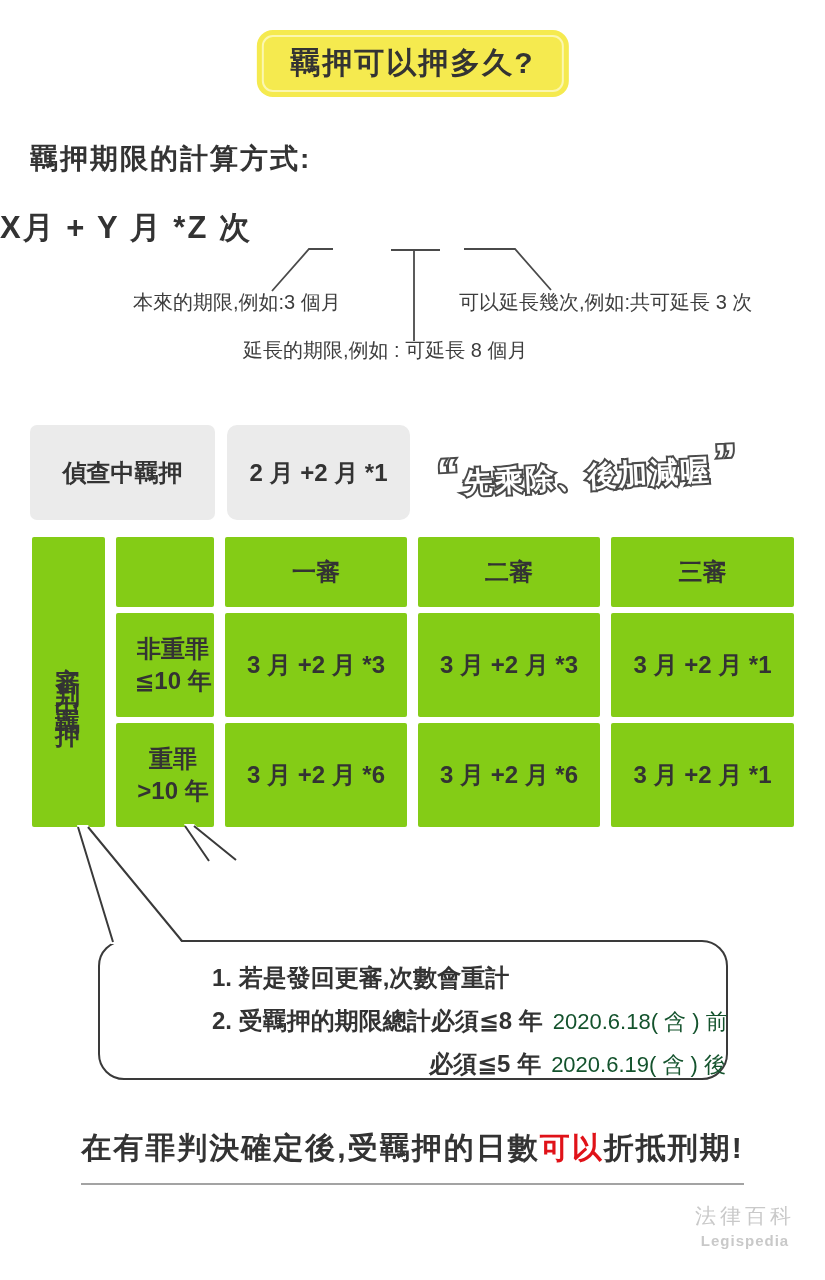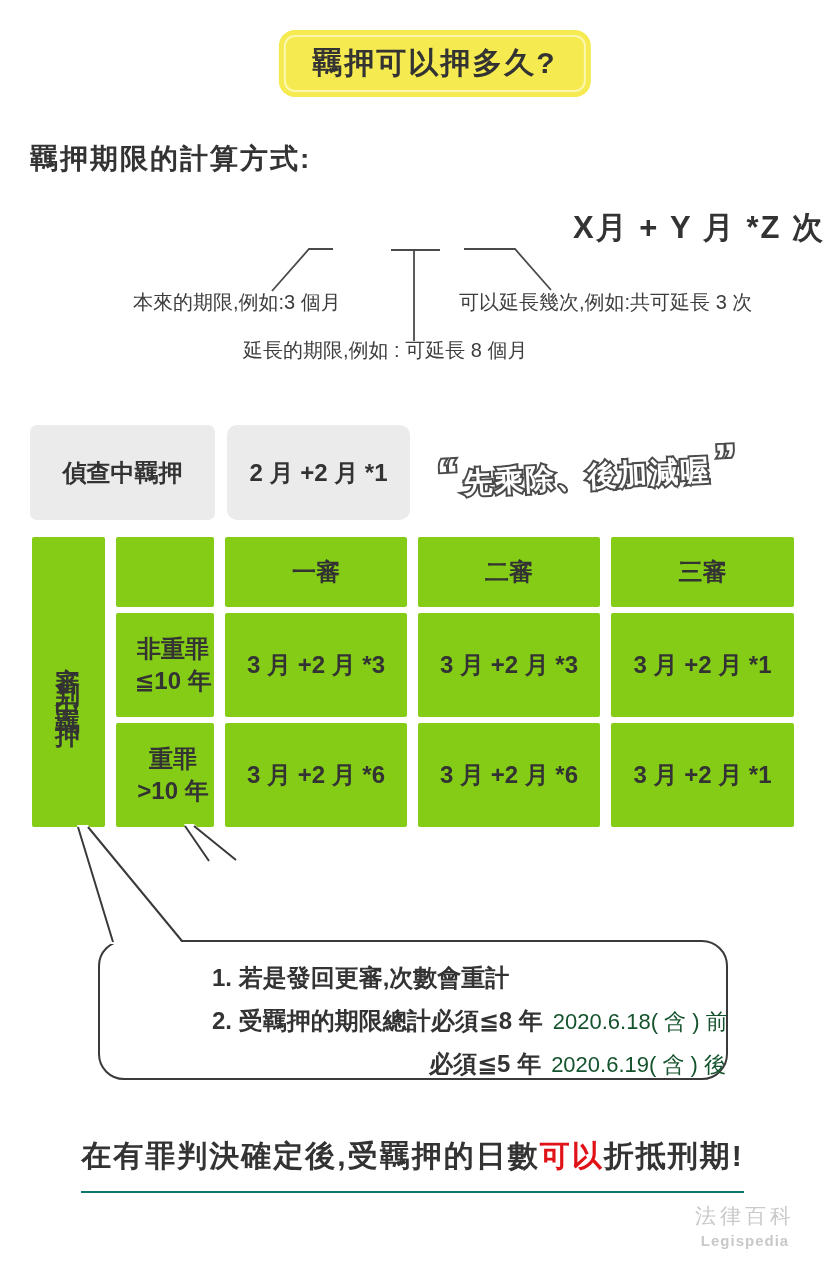--- a/index.html
+++ b/index.html
@@ -3,25 +3,25 @@
 <meta charset="utf-8">
 <style>
   * { margin:0; padding:0; box-sizing:border-box; }
   body { background:#ffffff; font-family:"Liberation Sans","DejaVu Sans",sans-serif; }
   .page { position:relative; width:825px; height:1280px; background:#ffffff; margin:0 auto; overflow:hidden; color:#333; }
 
   
   .badge { position:absolute; top:30px; left:50%; transform:translateX(-50%);
     background:#F5EA4F; border-radius:16px; padding:13px 34px;
     outline:2px solid #FBF7B0; outline-offset:-7px;
-    font-size:30px; font-weight:bold; color:#333; letter-spacing:2px; white-space:nowrap;margin-left:22px; }
+    font-size:30px; font-weight:bold; color:#333; letter-spacing:2px; white-space:nowrap; }
 
   .heading { position:absolute; left:30px; top:140px; font-size:28px; font-weight:bold; letter-spacing:2px; }
 
-  .formula { position:absolute; top:207px; left:0; width:100%; text-align:right;
+  .formula { position:absolute; top:207px; left:0; width:100%; text-align:left;
     font-size:31px; font-weight:bold; letter-spacing:2px; }
 
   .note { position:absolute; font-size:20px; color:#3d3d3d; white-space:nowrap; }
   .note-x { left:133px; top:289px; }
   .note-z { left:459px; top:289px; }
   .note-y { left:243px; top:337px; }
 
   
   .gray-box { position:absolute; background:#EBEBEB; border-radius:10px;
     display:flex; align-items:center; justify-content:center;
@@ -56,21 +56,21 @@
     border:2px solid #3a3a3a; border-radius:26px; background:#fff;
     padding:20px 0 0 112px; }
   .bn-line { display:flex; align-items:baseline; font-size:24px; font-weight:bold;
     color:#333; margin-bottom:11px; white-space:nowrap; }
   .bn-date { font-size:22px; font-weight:normal; color:#14532d; margin-left:10px; }
   .bn-right { width:372px; text-align:right; display:inline-block; }
 
   
   .conclusion { position:absolute; top:1128px; left:0; width:100%; text-align:center; }
   .conclusion .inner { display:inline-block; font-size:30px; font-weight:bold;
-    letter-spacing:2px; border-bottom:2px solid #0f766e; padding-bottom:14px; white-space:nowrap;margin-top:8px; }
+    letter-spacing:2px; border-bottom:2px solid #a3a3a3; padding-bottom:14px; white-space:nowrap; }
   .hl-red { color:#E01218; }
 
   
   .watermark { position:absolute; right:30px; top:1202px; text-align:center; color:#C9C9C9; }
   .wm-zh { font-size:21px; letter-spacing:4px; }
   .wm-en { font-size:15px; font-weight:bold; margin-top:2px; letter-spacing:1px; }
 
   .overlay-svg { position:absolute; left:0; top:0; width:825px; height:1280px;
     pointer-events:none; z-index:5; }
 </style>

